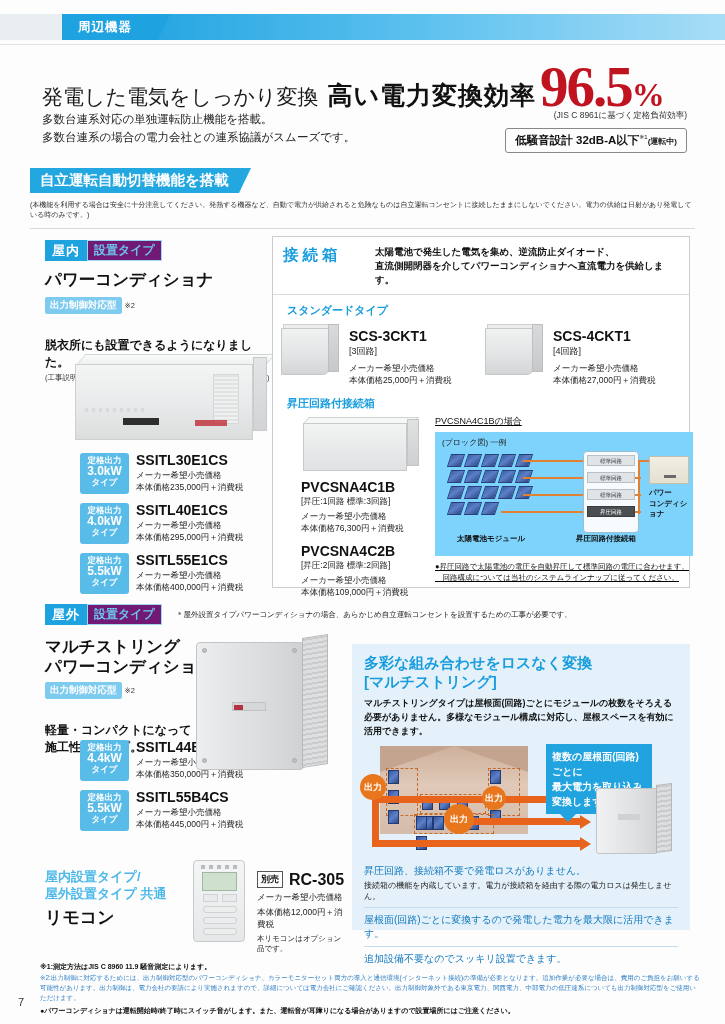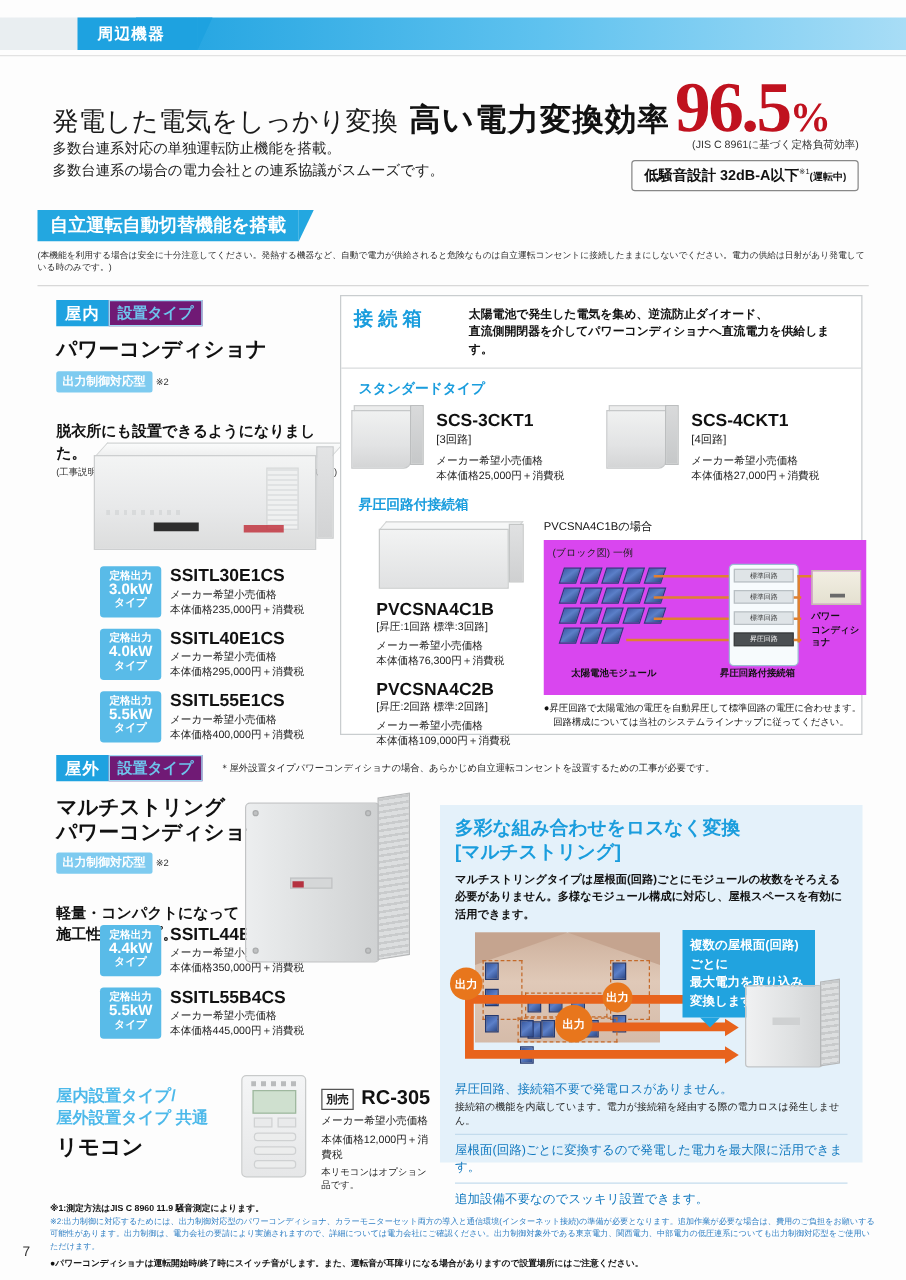--- a/index.html
+++ b/index.html
@@ -232,23 +232,23 @@
   .boost-dev .side {
     position: absolute; left: 104px; top: 4px; width: 12px; height: 47px;
     background: linear-gradient(to bottom,#e0e1e2,#cfd0d1);
     border: 1px solid #c3c5c5;
   }
   .pvc-model { margin-top: 6px; font-size: 14px; font-weight: bold; color:#111; }
   .pvc-ckt { font-size: 8.5px; color:#222; margin-top:1px; }
   .pvc-p1 { font-size: 8.5px; color:#222; margin-top: 3px; }
   .pvc-p2 { font-size: 8.5px; color:#222; }
   
-  .bd-wrap { width: 262px; margin-left: 12px; }
+  .bd-wrap { width: 262px; margin-left: 12px; text-decoration: underline; }
   .bd-caption { font-size: 9px; color:#111; margin-bottom: 4px; }
-  .bd-box { position: relative; width: 258px; height: 124px; background: #d946ef; }
+  .bd-box { position: relative; width: 258px; height: 124px; background: #7dd3fc; }
   .bd-sub { position: absolute; left: 7px; top: 5px; font-size: 8px; color:#222; }
   .pv-grid { position: absolute; left: 14px; top: 22px; }
   .pv-row { display: flex; margin-bottom: 3px; }
   .pv-cell {
     width: 14px; height: 13px; margin-right: 3px;
     background: linear-gradient(135deg,#3e5fa8 0%,#5b7fc8 45%,#2f4a86 100%);
     transform: skewX(-18deg);
     border: 1px solid #27407a;
   }
   .cb-rect {

